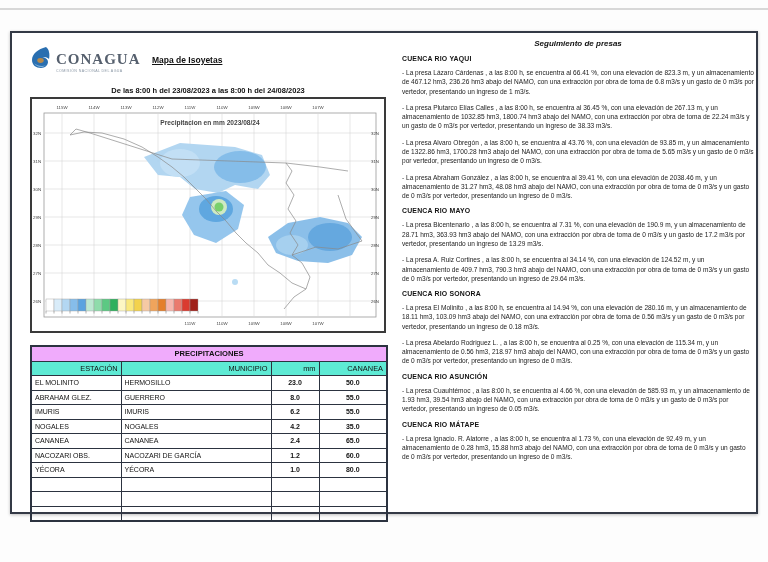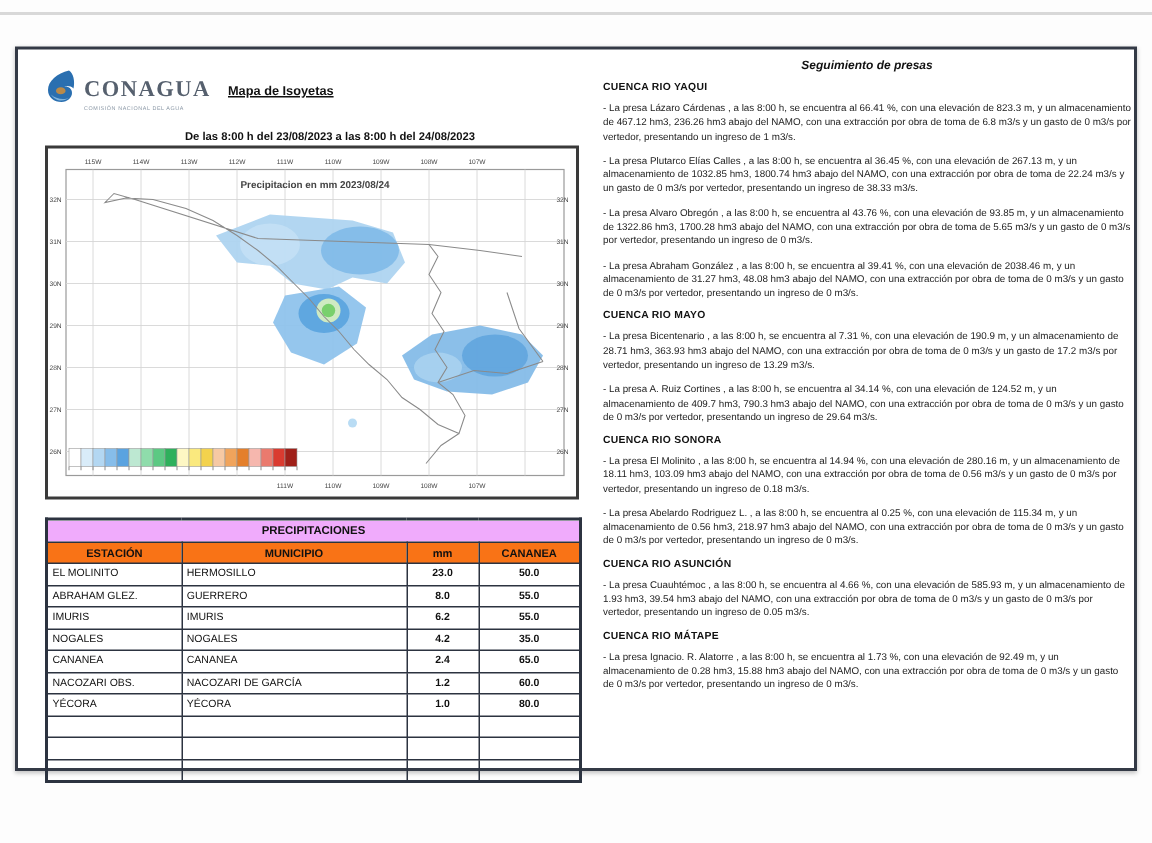--- a/index.html
+++ b/index.html
@@ -10,31 +10,31 @@
   .photo-edge{position:absolute;left:0;top:8px;width:768px;height:2px;background:#d8d8d8;}
   .page{
     position:absolute;left:10px;top:31px;width:744px;height:479px;
     background:#ffffff;border:2px solid #343a46;box-shadow:0 1px 3px rgba(0,0,0,.25);
   }
   
   .logo{position:absolute;left:18px;top:12px;display:flex;align-items:flex-end;gap:4px;}
   .logo-text .brand{font-family:"Liberation Serif",serif;font-weight:bold;font-size:15px;color:#56606e;letter-spacing:1px;}
   .logo-text .tagline{font-size:3.6px;color:#8a97a5;letter-spacing:.4px;margin-top:1px;}
   .doc-title{position:absolute;left:140px;top:22px;width:170px;text-align:left;font-weight:bold;font-size:8.5px;color:#111;text-decoration:underline;}
-  .period{position:absolute;left:30px;top:53px;width:356px;text-align:center;font-weight:bold;font-size:7.5px;color:#111;}
+  .period{position:absolute;left:18px;top:53px;width:356px;text-align:center;font-weight:bold;font-size:7.5px;color:#111;}
   .map-box{position:absolute;left:18px;top:64px;width:352px;height:232px;border:2px solid #3a3a3a;background:#fff;}
   .map-box svg{display:block;}
   
   .precip-table{
     position:absolute;left:18px;top:312px;width:356px;border-collapse:collapse;
     font-size:7px;color:#111;table-layout:fixed;
   }
   .precip-table td,.precip-table th{border:1px solid #2c3340;padding:1px 3px;height:11.5px;overflow:hidden;white-space:nowrap;}
   .precip-table .t-title td{font-weight:bold;text-align:center;font-size:7.6px;background:#f0abfc;border-width:1.5px;}
-  .precip-table .t-head th{font-weight:bold;text-align:center;background:#f97316;font-size:7.4px;}
+  .precip-table .t-head th{font-weight:normal;text-align:right;background:#5eead4;font-size:7.4px;}
   .precip-table .c-num{text-align:center;font-weight:bold;}
   .precip-table .c-txt{text-align:left;}
   .precip-table{border:2px solid #2c3340;}
   
   .right-col{position:absolute;left:390px;top:6px;width:352px;}
   .presas-title{text-align:center;font-weight:bold;font-size:8px;color:#111;margin-bottom:7px;font-style:italic;}
   .cuenca-heading{font-weight:bold;font-size:6.9px;margin:7px 0 6px 0;color:#111;letter-spacing:.2px;}
   .presa-par{font-size:6.55px;line-height:1.42;margin:0 0 7px 0;color:#222;text-align:left;}
 </style>
 </head>

